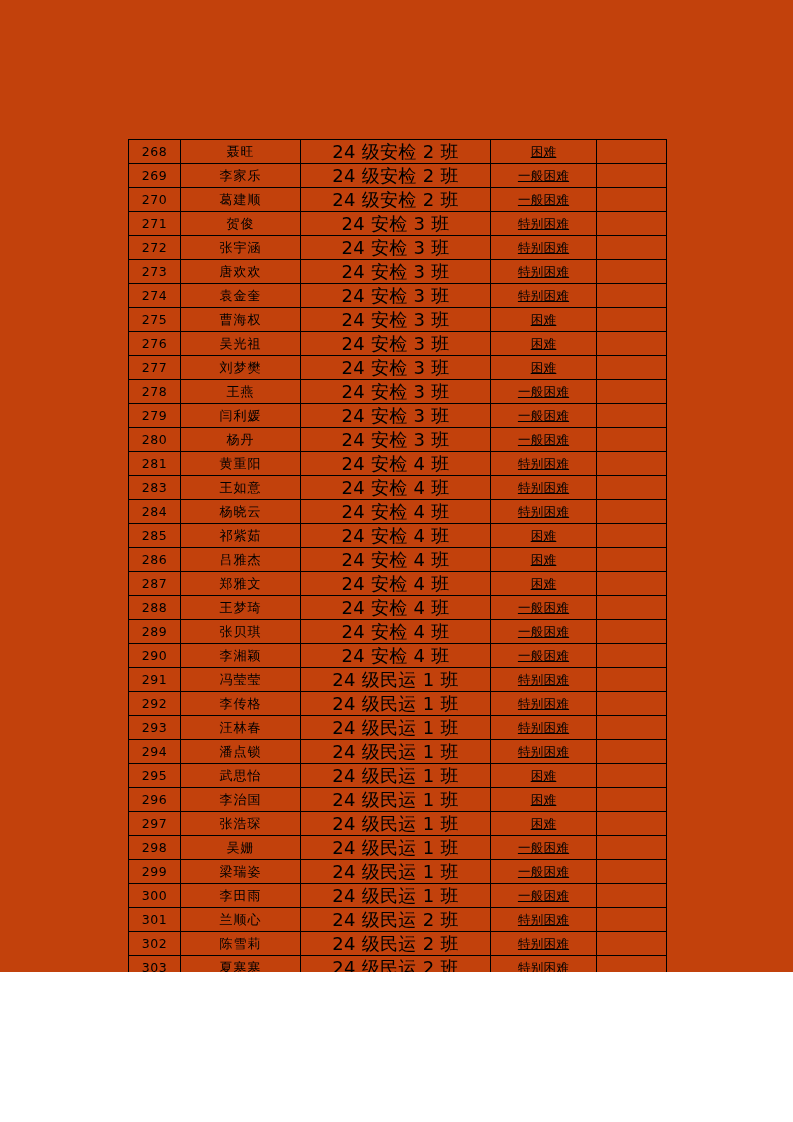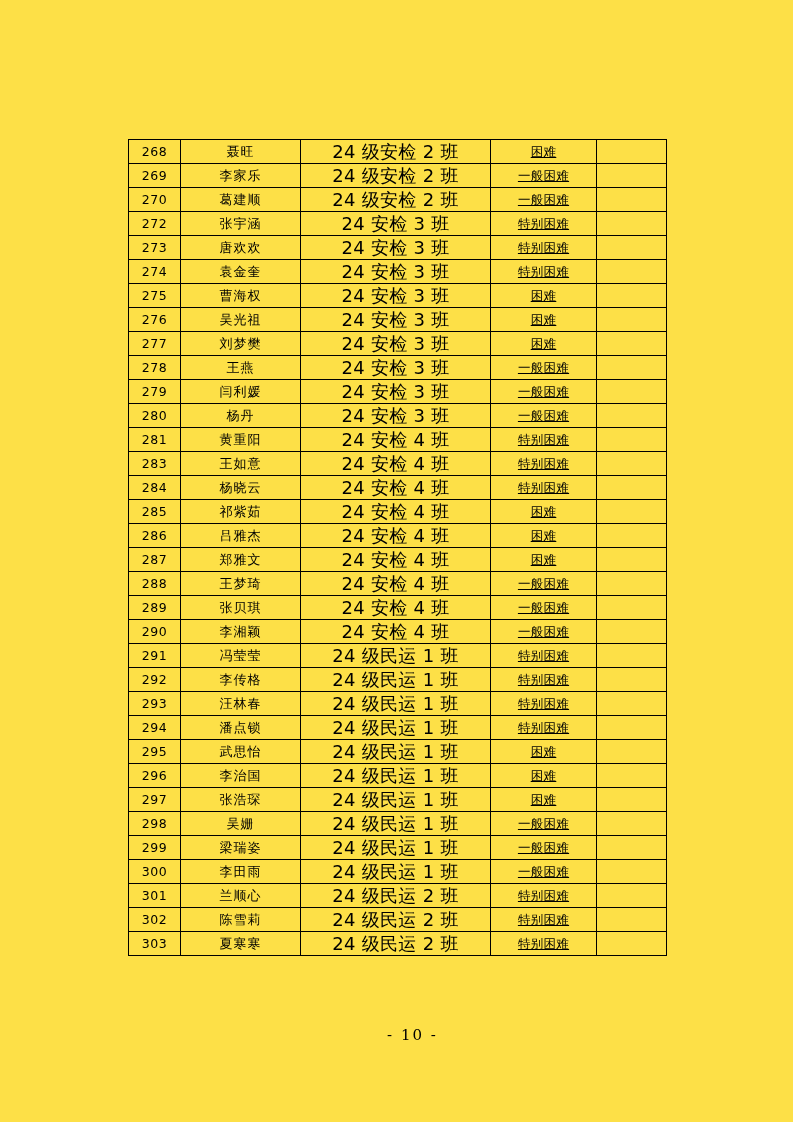--- a/index.html
+++ b/index.html
@@ -3,22 +3,22 @@
 <meta charset="utf-8">
 <style>
   html, body {
     margin: 0;
     padding: 0;
     background: #ffffff;
   }
   .page {
     position: relative;
     width: 793px;
-    height: 1122px;
-    background: #fde047;
+    height: 972px;
+    background: #c2410c;
     font-family: "DejaVu Sans", "Liberation Sans", sans-serif;
     overflow: hidden;
   }
   .table-wrap {
     position: absolute;
     left: 128px;
     top: 139px;
     width: 538px;
   }
   table.roster {
@@ -105,20 +105,27 @@
             <td class="note"></td>
           </tr>
           <tr>
             <td class="idx">270</td>
             <td class="name">葛建顺</td>
             <td class="klass">24 级安检 2 班</td>
             <td class="level">一般困难</td>
             <td class="note"></td>
           </tr>
           <tr>
+            <td class="idx">271</td>
+            <td class="name">贺俊</td>
+            <td class="klass">24 安检 3 班</td>
+            <td class="level">特别困难</td>
+            <td class="note"></td>
+          </tr>
+          <tr>
             <td class="idx">272</td>
             <td class="name">张宇涵</td>
             <td class="klass">24 安检 3 班</td>
             <td class="level">特别困难</td>
             <td class="note"></td>
           </tr>
           <tr>
             <td class="idx">273</td>
             <td class="name">唐欢欢</td>
             <td class="klass">24 安检 3 班</td>

